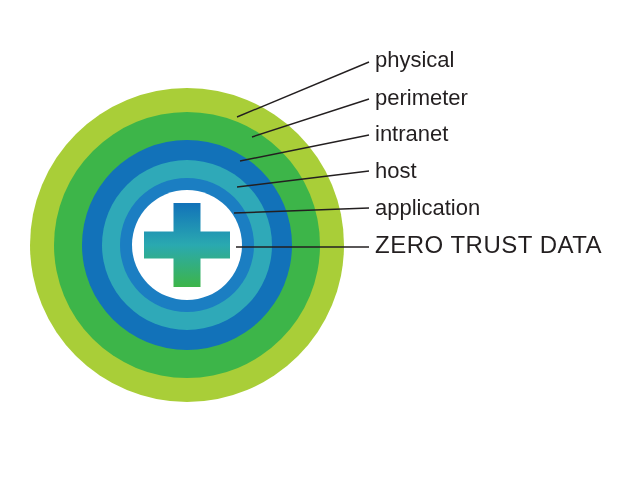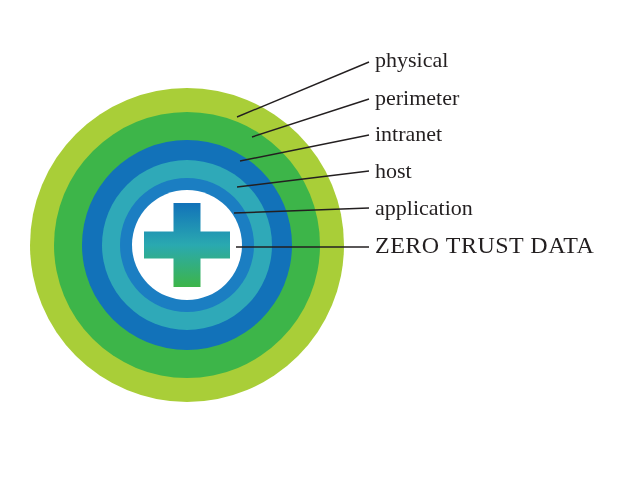--- a/index.html
+++ b/index.html
@@ -8,21 +8,20 @@
     width: 640px;
     height: 480px;
     background: #ffffff;
     overflow: hidden;
     font-family: "Liberation Sans", sans-serif;
   }
   .diagram-wrap {
     position: relative;
     width: 640px;
     height: 348px;
-    font-family: Liberation Serif, serif;
   }
   svg { display: block; }
   .layer-label {
     font-size: 22px;
     fill: #231f20;
   }
   .center-label {
     font-size: 24px;
     fill: #231f20;
     letter-spacing: 0.5px;

